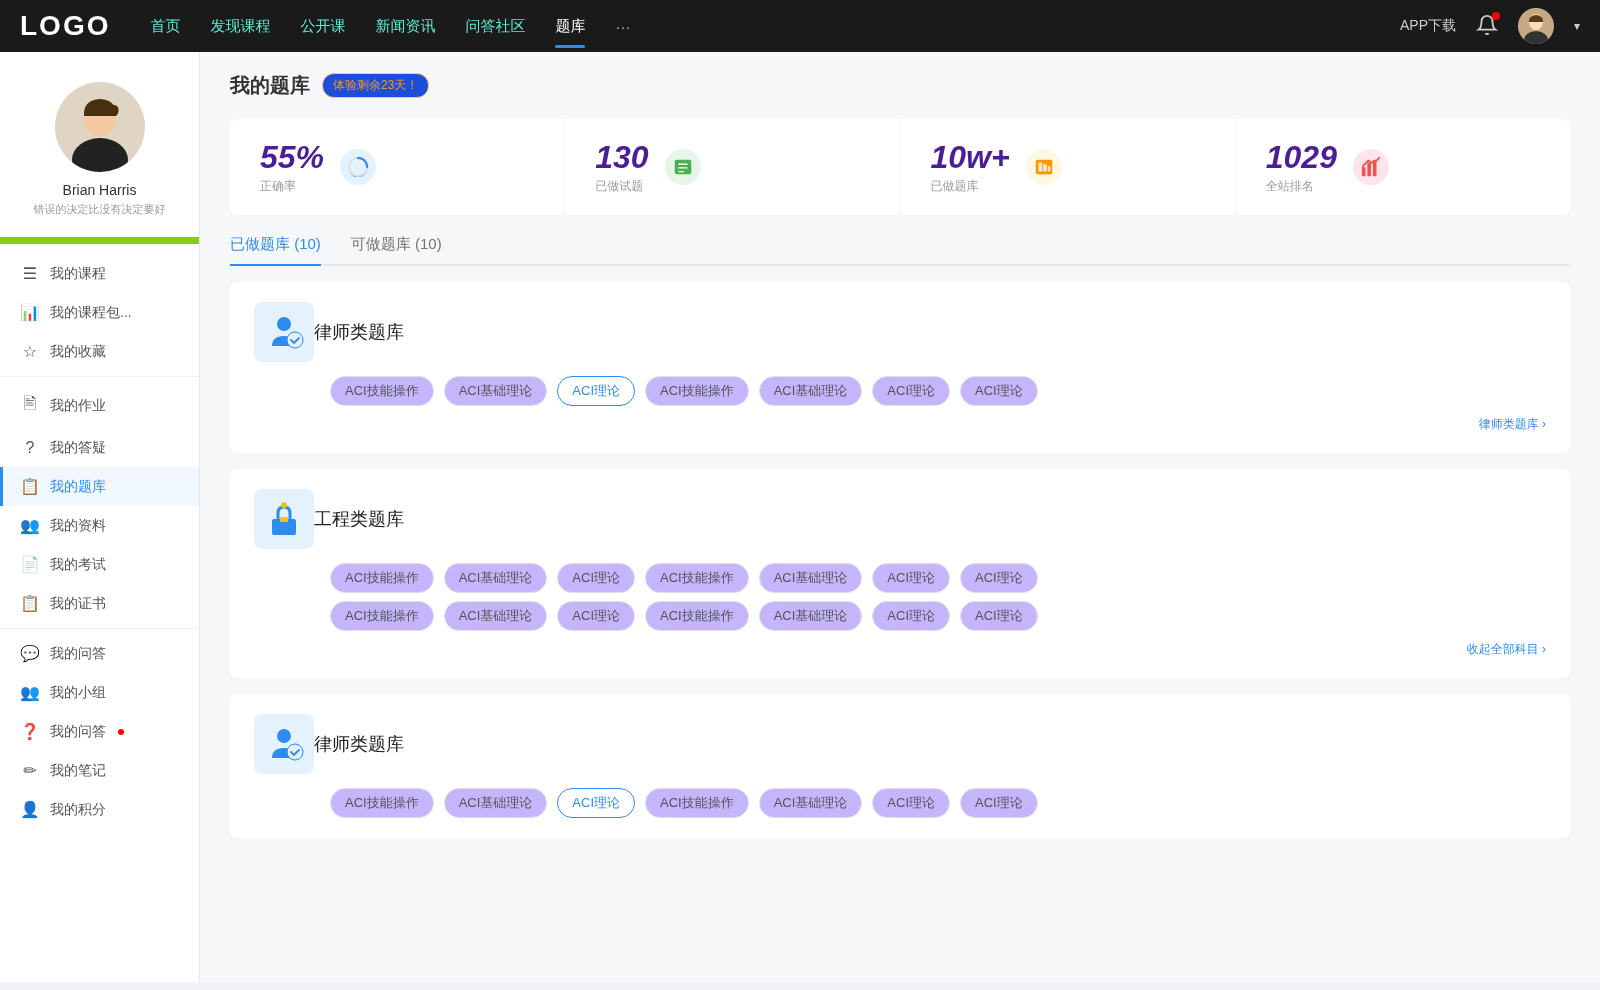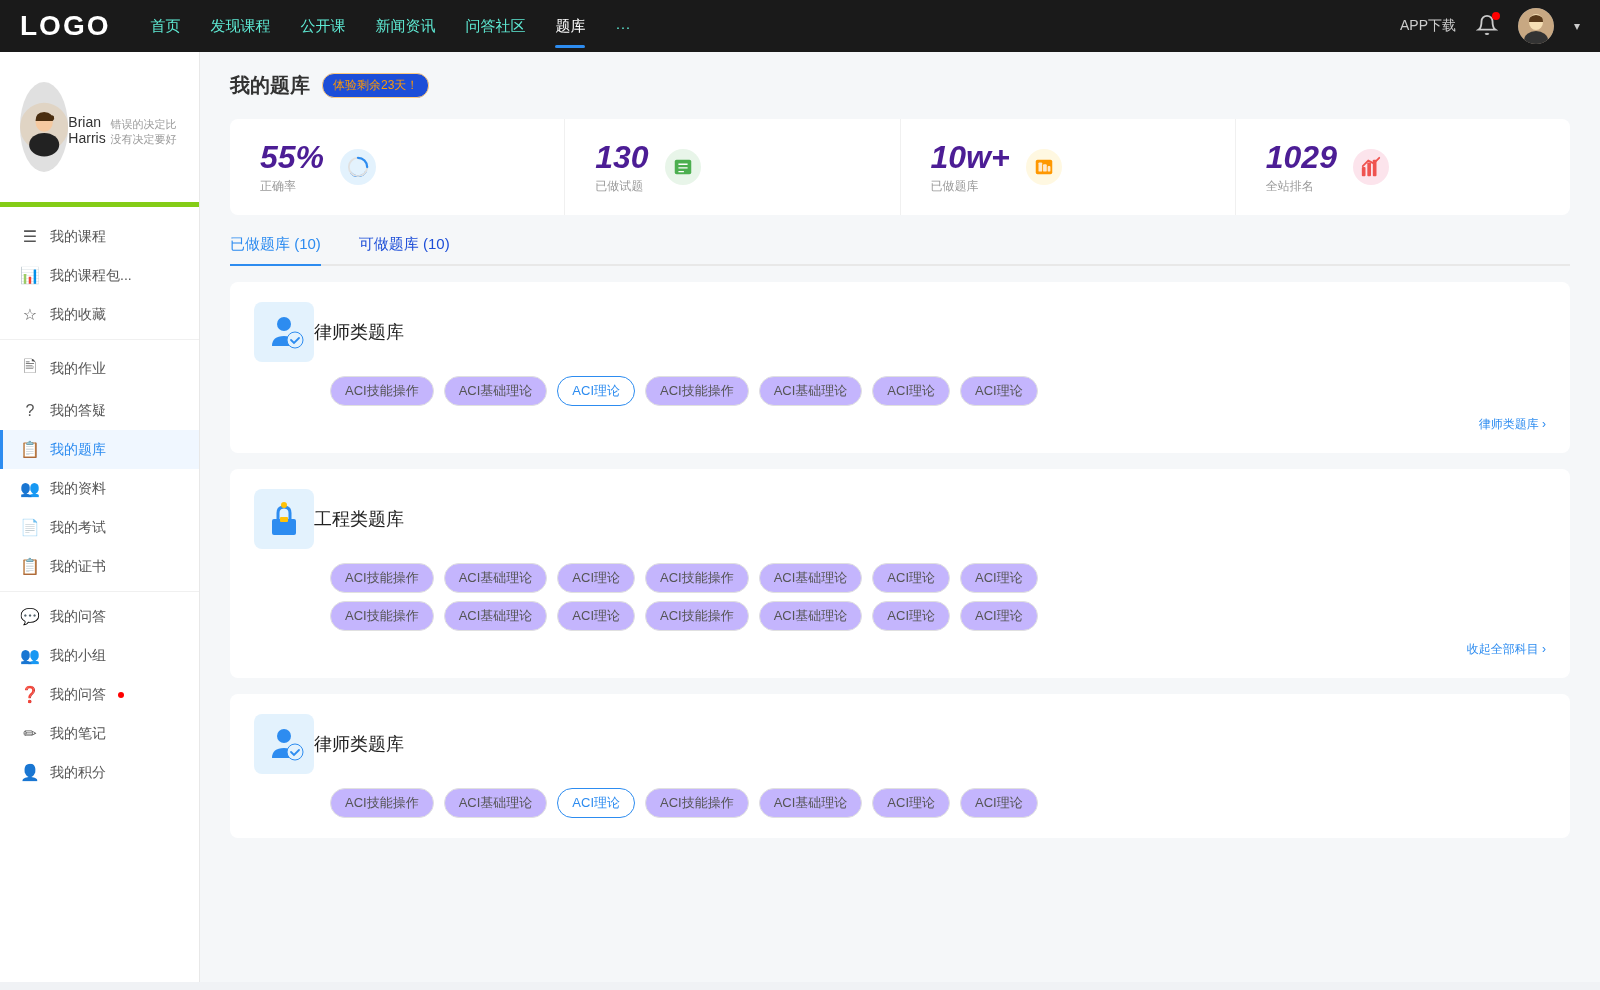--- a/index.html
+++ b/index.html
@@ -89,24 +89,24 @@
     
     .sidebar {
       width: 200px;
       background: #fff;
       padding: 20px 0;
       flex-shrink: 0;
       border-right: 1px solid #e8e8e8;
     }
     .sidebar-profile {
       display: flex;
-      flex-direction: row;
+      flex-direction: column;
       align-items: center;
       padding: 10px 20px 20px;
-      border-bottom: 5px solid #84cc16;
+      border-bottom: 7px solid #84cc16;
       margin-bottom: 10px;
     }
     .sidebar-avatar {
       width: 90px; height: 90px;
       border-radius: 50%;
       background: #e0e0e0;
       overflow: hidden;
       margin-bottom: 10px;
       display: flex; align-items: center; justify-content: center;
     }
@@ -192,27 +192,27 @@
     .stat-label { font-size: 12px; color: #999; margin-top: 2px; }
     .stat-icon { width: 36px; height: 36px; border-radius: 50%; display: flex; align-items: center; justify-content: center; font-size: 18px; }
     .stat-icon-blue { background: #e3f2fd; }
     .stat-icon-green { background: #e8f5e9; }
     .stat-icon-orange { background: #fff8e1; }
     .stat-icon-red { background: #fce4ec; }
 
     
     .tabs-row {
       display: flex;
-      gap: 38px;
+      gap: 30px;
       margin-bottom: 16px;
       border-bottom: 2px solid #e8e8e8;
     }
     .tab-item {
       font-size: 15px;
-      color: #1d4ed8;
+      color: #737373;
       padding-bottom: 10px;
       cursor: pointer;
       position: relative;
     }
     .tab-item.active {
       color: #2d8cf0;
       font-weight: 500;
     }
     .tab-item.active::after {
       content: '';

